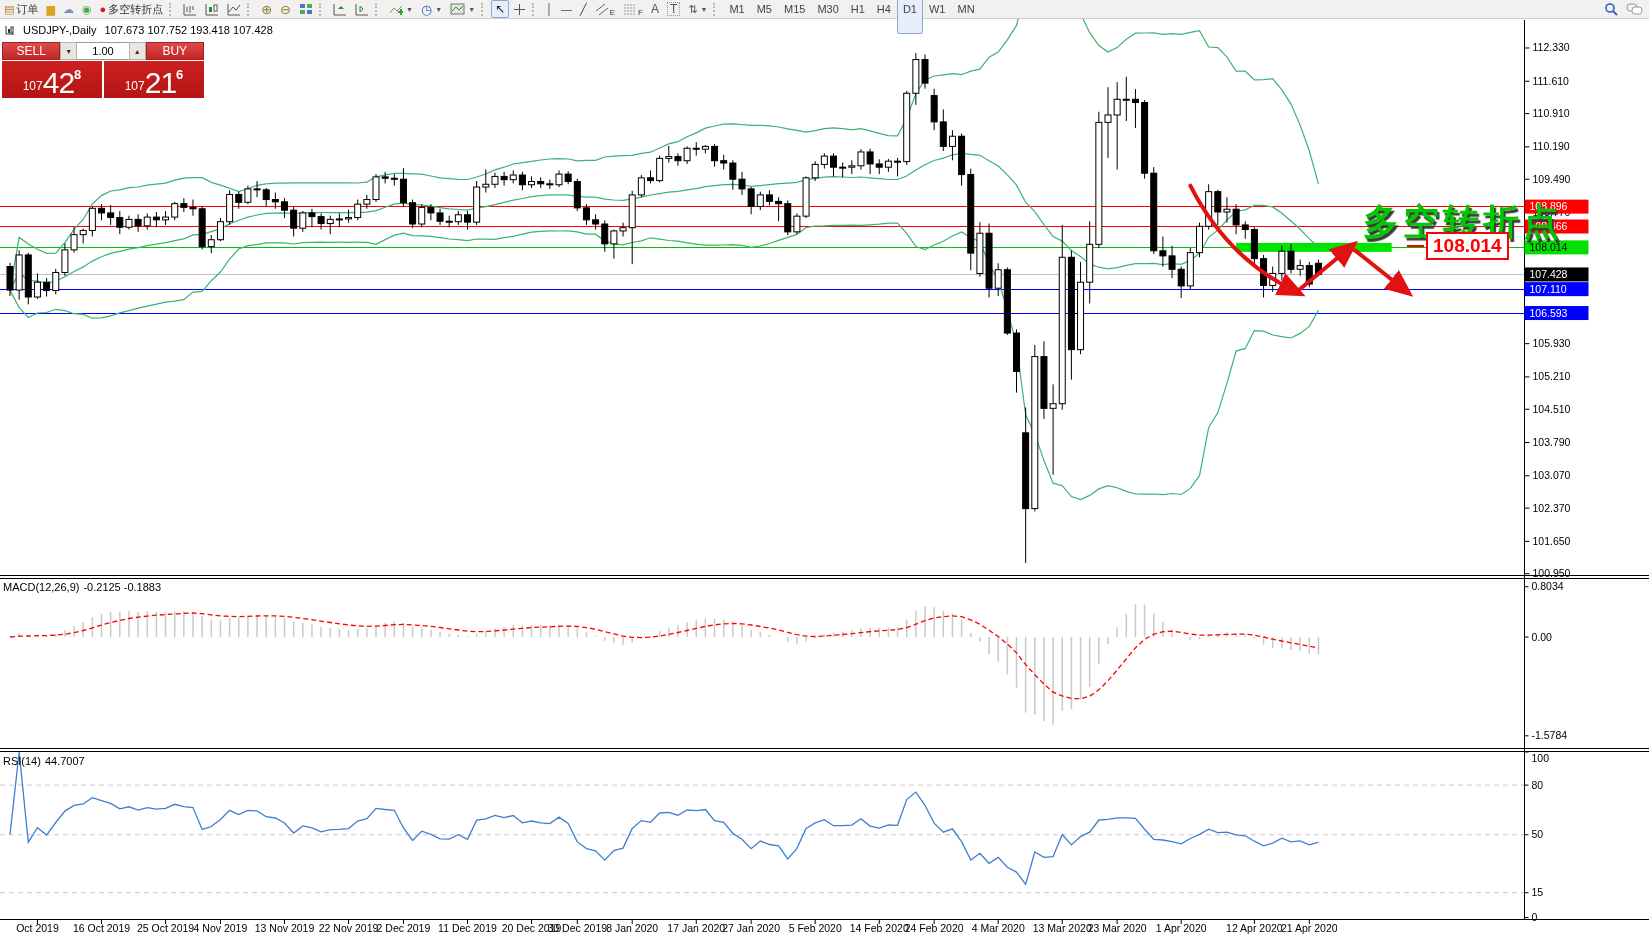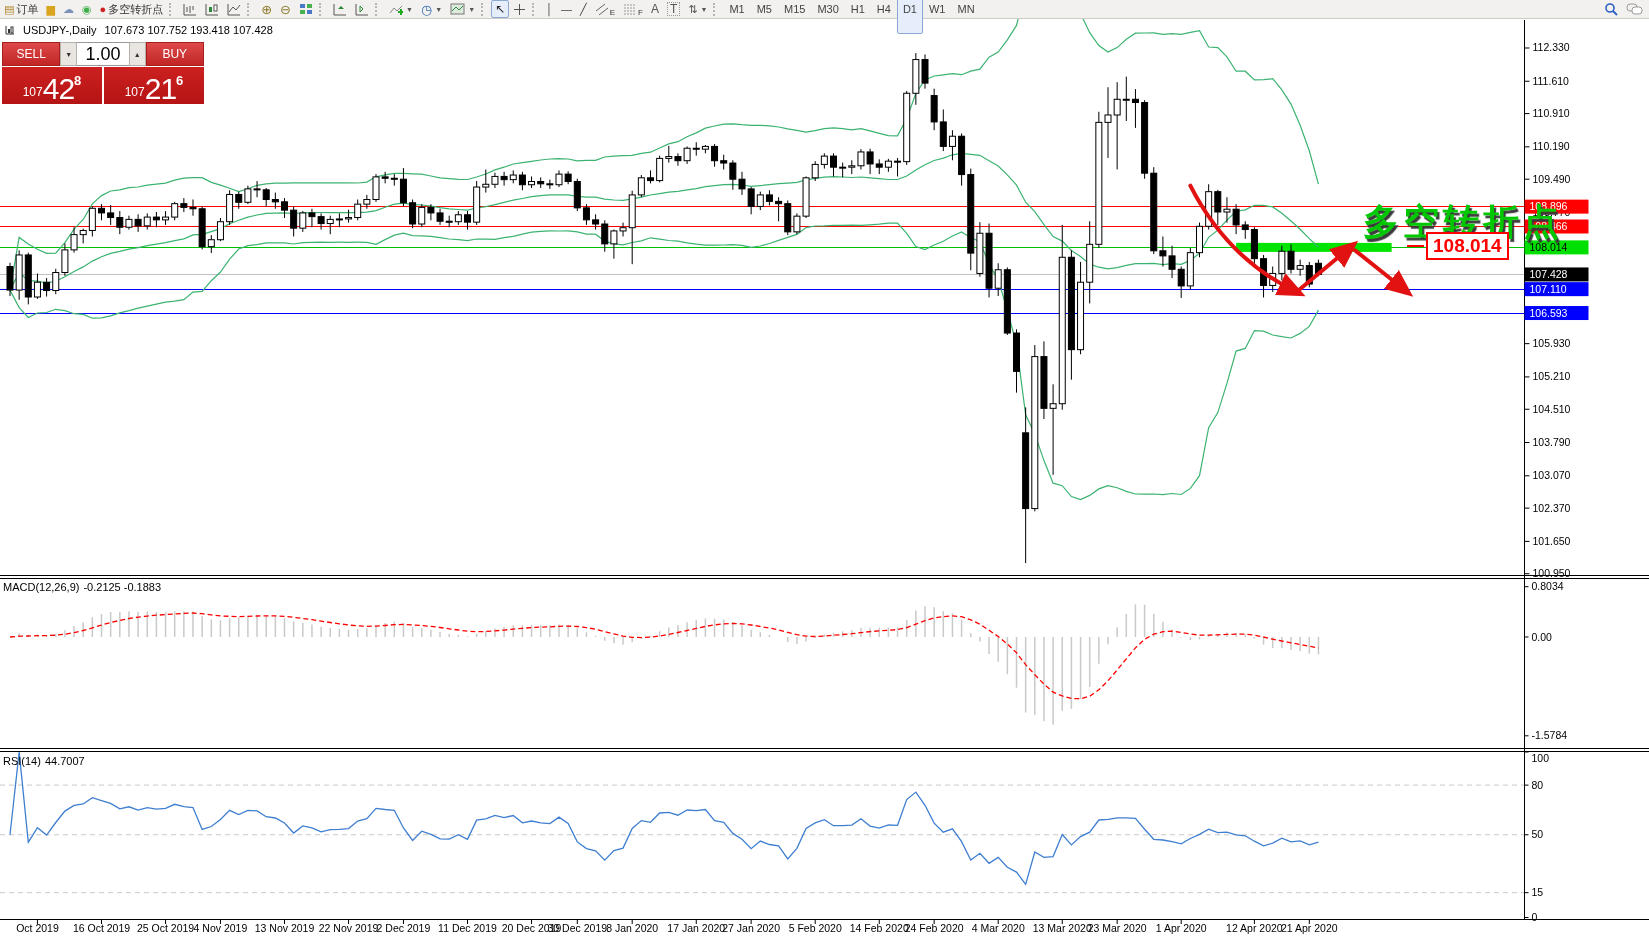--- a/index.html
+++ b/index.html
@@ -16,26 +16,26 @@
   .tf{padding:16px 5px;font-size:11px;color:#444;}
   .ddar{font-size:7px;color:#555;margin-left:1px;}
   .tb-right{margin-left:auto;display:flex;align-items:center;margin-right:6px;gap:8px;}
   
   #chart-svg{position:absolute;left:0;top:0;z-index:1;}
   
   .chart-title{position:absolute;left:5px;top:24px;z-index:4;display:flex;align-items:center;gap:8px;
     font-size:11px;color:#000;}
   
   .oneclick{position:absolute;left:2px;top:42px;z-index:6;width:202px;}
-  .oc-row1{display:flex;height:24px;justify-content:center;}
+  .oc-row1{display:flex;height:18px;justify-content:center;}
   .oc-btn{width:58px;background:linear-gradient(#dd4a4a,#c22525);color:#fff;font-size:12px;
     display:flex;align-items:center;justify-content:center;border:1px solid #a81d1d;}
   .oc-spin{width:15px;background:#e9e6e2;border:1px solid #b5b2ae;display:flex;align-items:center;
     justify-content:center;font-size:7px;color:#333;}
-  .oc-vol{width:52px;border:1px solid #9b9894;border-left:none;border-right:none;font-size:18px;
+  .oc-vol{width:52px;border:1px solid #9b9894;border-left:none;border-right:none;font-size:11px;
     text-align:center;padding:0;outline:none;font-family:inherit;}
   .oc-row2{display:flex;gap:2px;background:#fff;margin-top:1px;}
   .tile{width:121px;height:37px;background:linear-gradient(#cc2020,#b51414);color:#fff;
     display:flex;align-items:flex-end;justify-content:center;padding-bottom:2px;box-sizing:border-box;}
   .tile .pfx{font-size:12px;margin-bottom:3px;}
   .tile .big{font-size:30px;font-weight:normal;line-height:26px;letter-spacing:-1px;}
   .tile .sup{font-size:13px;font-weight:bold;margin-bottom:14px;}
   
   .pivot-text{position:absolute;left:1363px;top:198px;z-index:3;font-size:36px;font-weight:bold;
     color:#00c800;letter-spacing:4px;text-shadow:2px 3px 1px #3a3a3a;white-space:nowrap;}

